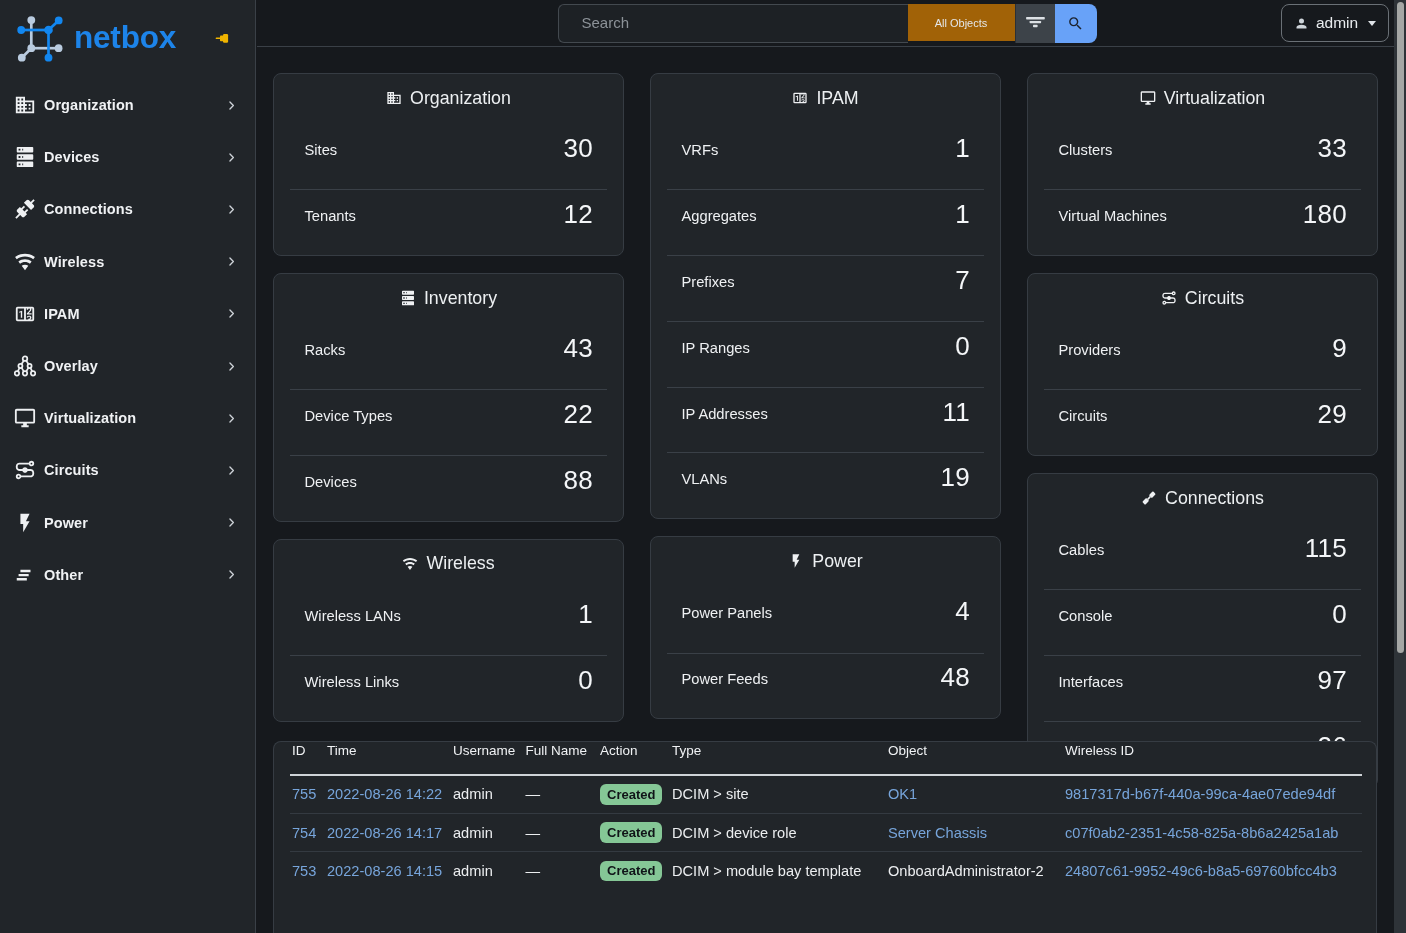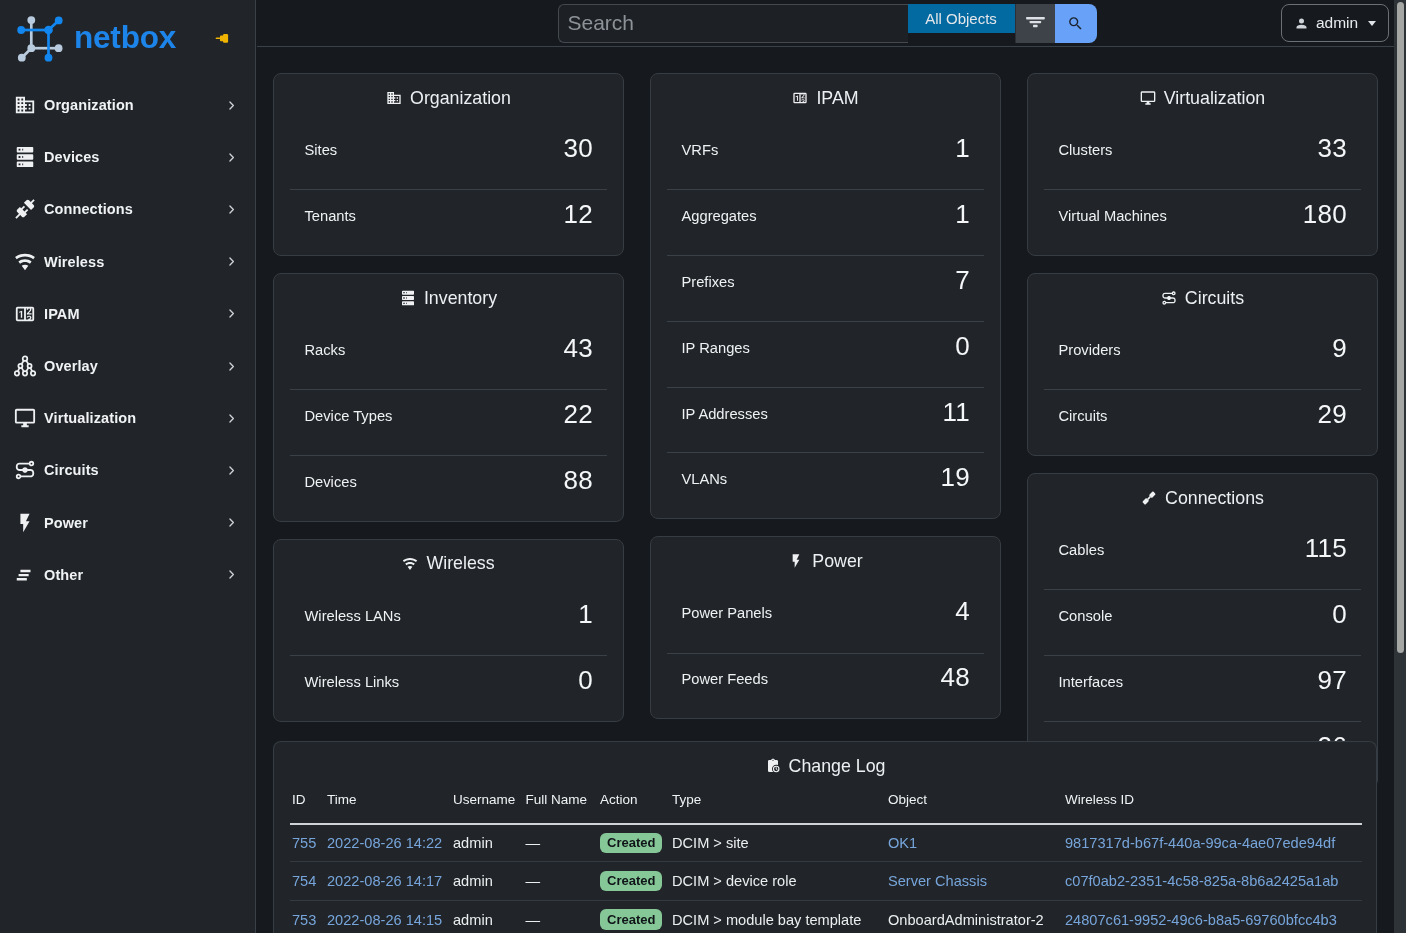--- a/index.html
+++ b/index.html
@@ -29,24 +29,24 @@
 .navlist li svg.chev { position:absolute; right:17px; width:15px; height:15px; }
 
 .topbar {
   position:absolute; left:257px; top:0; width:1137px; height:47px;
   background:#16191d; border-bottom:1px solid #3a4047;
 }
 .searchgrp { position:absolute; left:300.5px; top:4px; height:38.5px; display:flex; }
 .searchgrp .inp {
   width:350px; height:38.5px; background:#1d2125; border:1px solid #43494f;
   border-right:none; border-radius:6px 0 0 6px; color:#8c9298;
-  font-size:21px; line-height:36px; padding-left:9px;
+  font-size:15px; line-height:36px; padding-left:23px;
 }
 .searchgrp .allobj {
-  width:107px; height:29px; background:#0369a1; color:#e4e7ea; font-size:15px;
+  width:107px; height:37px; background:#a16207; color:#e4e7ea; font-size:11px;
   display:flex; align-items:center; justify-content:center;
 }
 .searchgrp .fbtn {
   width:40px; height:38.5px; background:#3d4349; border-left:1px solid #2b3036;
   display:flex; align-items:center; justify-content:center;
 }
 .searchgrp .sbtn {
   width:42px; height:38.5px; background:#68a2f8; border-radius:0 8px 8px 0;
   display:flex; align-items:center; justify-content:center;
 }
@@ -404,25 +404,20 @@
         <span class="num">97</span>
       </div>
     <div class="crow">
         <span class="lab">Power Connections</span>
         <span class="num">26</span>
       </div>
   </div>
 </div>
 
 <div class="changelog" id="changelog">
-  <div class="chead"><svg viewBox="0 0 24 24">
-        <path fill="#eef0f2" d="M17.5,3H14.8C14.4,1.8 13.3,1 12,1C10.7,1 9.6,1.8 9.2,3H6.5A2,2 0 0,0 4.5,5V19A2,2 0 0,0 6.5,21H12.4A6.3,6.3 0 0,1 10.5,16.5A6.3,6.3 0 0,1 16.8,10.2C17.8,10.2 18.7,10.4 19.5,10.9V5A2,2 0 0,0 17.5,3M12,2.6C12.5,2.6 12.9,3 12.9,3.5C12.9,4 12.5,4.4 12,4.4C11.5,4.4 11.1,4 11.1,3.5C11.1,3 11.5,2.6 12,2.6Z"></path>
-        <circle cx="16.8" cy="16.5" r="4.1" fill="none" stroke="#eef0f2" stroke-width="1.7"></circle>
-        <path d="M16.8,13.9V16.7L18.7,17.9" fill="none" stroke="#eef0f2" stroke-width="1.5"></path>
-      </svg>Change Log</div>
   <table class="cl">
     <colgroup>
       <col style="width:35px">
         <col style="width:126px">
         <col style="width:72.5px">
         <col style="width:74.5px">
         <col style="width:72px">
         <col style="width:216px">
         <col style="width:177px">
         <col style="width:299px">

